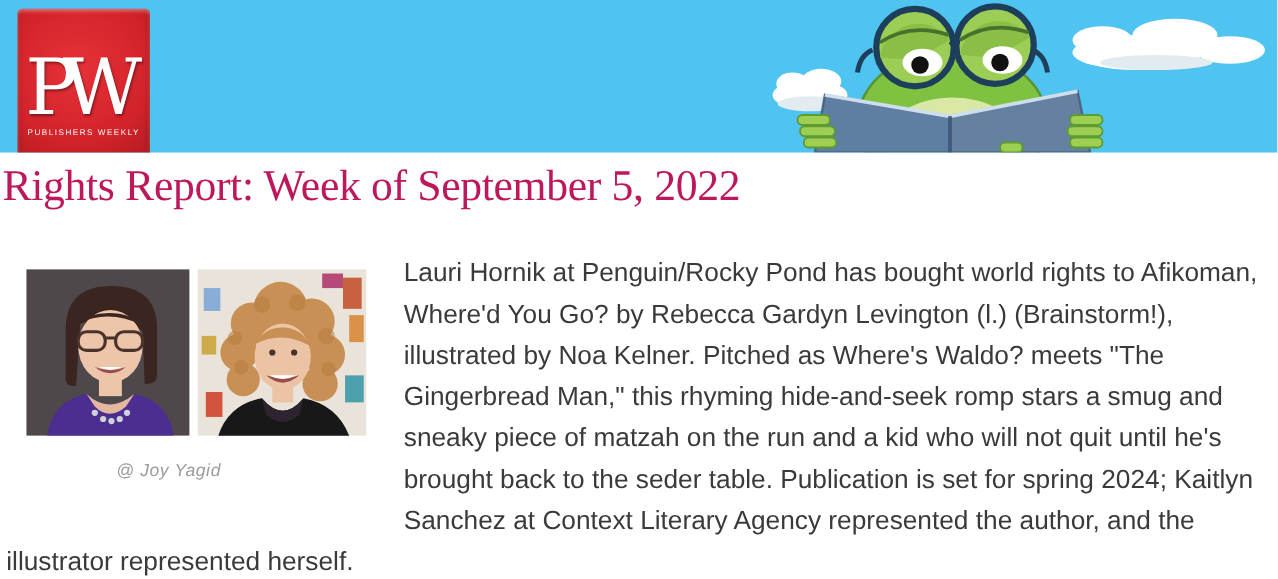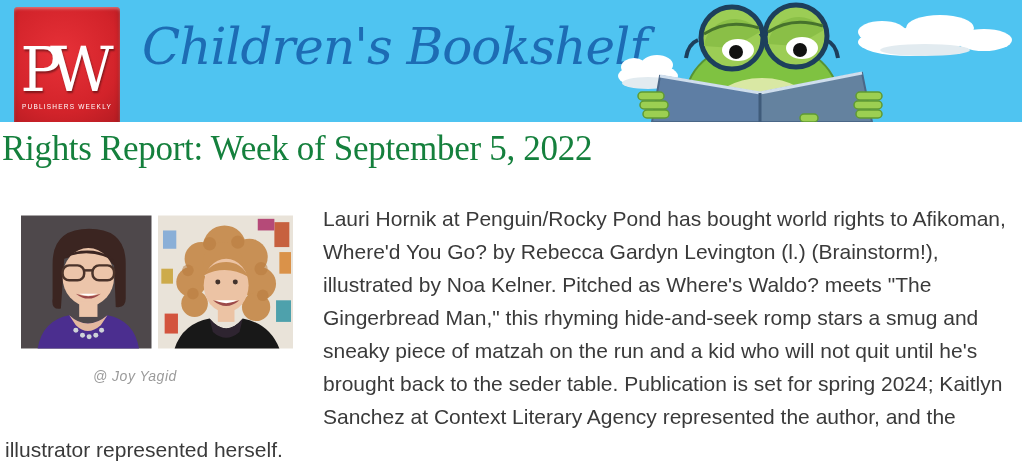--- a/index.html
+++ b/index.html
@@ -15,42 +15,41 @@
              display:flex; flex-direction:column; align-items:center; justify-content:center; }
   .pw-monogram { color:#fff; font-family:"DejaVu Serif", serif; font-size:62px; line-height:58px;
                  letter-spacing:-12px; padding-right:12px; text-shadow:1px 2px 2px rgba(0,0,0,.4); }
   .pw-subtext { color:#ffffff; font-size:6.5px; letter-spacing:1.2px; margin-top:4px; white-space:nowrap; }
   .banner-title { position:absolute; left:142px; top:18px; font-family:"DejaVu Serif", serif;
                   font-style:italic; font-size:50px; color:#1d6cb4; letter-spacing:-1px; white-space:nowrap; }
   .frog-scene { position:absolute; left:610px; top:0; width:412px; height:122px; }
 
   
   .page-heading { margin:6px 0 12px 2px; font-family:"Liberation Serif", serif; font-weight:normal;
-                  font-size:35px; line-height:42px; color:#15803d; letter-spacing:-0.3px; }
+                  font-size:35px; line-height:42px; color:#be185d; letter-spacing:-0.3px; }
 
   
   .article { margin-top:32px; padding:0 6px 0 5px; }
   .photos-figure { float:left; width:272px; margin:0 30px 26px 16px; }
   .photo-row { display:flex; gap:6px; }
   .photo-row svg { display:block; }
   .photo-caption { display:block; margin:6px 0 0 72px; font-size:14px; font-style:italic;
                    color:#9b9b9b; letter-spacing:0.5px; }
   .article-text { font-size:21px; line-height:33px; color:#3a3a3a; text-align:left; }
   .article-text .italic { }
   .article-text .bold { font-weight:normal; }
 </style>
 </head>
 <body>
 
 <div class="banner">
   <div class="pw-logo">
     <div class="pw-monogram">PW</div>
     <div class="pw-subtext">PUBLISHERS WEEKLY</div>
   </div>
-  <div class="banner-title">Children's Bookshelf</div>
 
   <svg class="frog-scene" viewBox="0 0 412 122" width="412" height="122">
 
     <g>
       <ellipse cx="38" cy="76" rx="30" ry="12" fill="#ffffff"></ellipse>
       <ellipse cx="24" cy="67" rx="13" ry="9" fill="#ffffff"></ellipse>
       <ellipse cx="47" cy="65" rx="16" ry="10" fill="#ffffff"></ellipse>
       <ellipse cx="38" cy="83" rx="26" ry="6" fill="#e2ebf0"></ellipse>
     </g>
 

